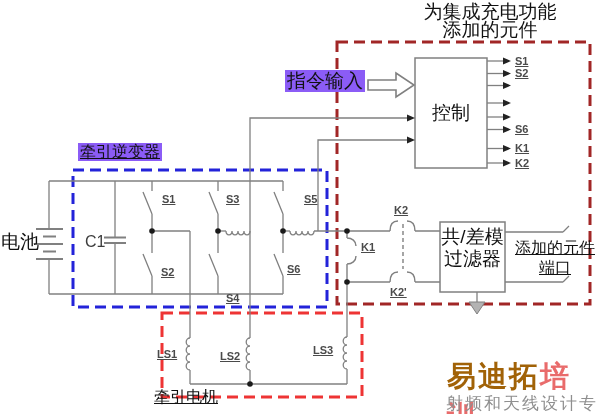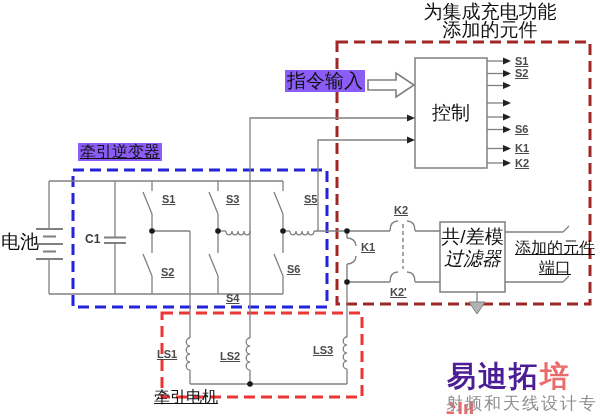--- a/index.html
+++ b/index.html
@@ -5,26 +5,26 @@
   html,body{margin:0;padding:0;background:#ffffff;}
   #stage{
     position:relative;width:600px;height:414px;background:#ffffff;
     font-family:"Liberation Sans", sans-serif;overflow:hidden;
   }
   #wiring{position:absolute;left:0;top:0;}
   .lbl{position:absolute;color:#111;white-space:nowrap;line-height:1.15;}
   .cjk15{font-size:19px;}
   .cjk16{font-size:16px;text-decoration:underline;}
   .ref{font-size:11px;font-weight:700;color:#4a4a4a;text-decoration:underline;}
-  .refmed{font-size:12px;font-weight:700;color:#3d3d3d;}
+  .refmed{font-size:16px;font-weight:400;color:#3d3d3d;}
   .whitebg{background:#8b5cf6;padding:0 2px;}
   .center{text-align:center;}
   .ctrl-center{display:flex;align-items:center;justify-content:center;}
   #wm-brand{position:absolute;left:447px;top:357px;font-size:29px;font-weight:700;letter-spacing:2px;}
-  #wm-brand .p1{color:#4c1d95;}
+  #wm-brand .p1{color:#a16207;}
   #wm-brand .p2{color:#e96b6b;}
   #wm-tagline{position:absolute;left:446px;top:392px;font-size:17px;letter-spacing:2px;color:#8f8f8f;font-family:"Liberation Serif", serif;}
 </style>
 </head>
 <body>
 
 <div id="stage">
 
   <svg id="wiring" width="600" height="414" viewBox="0 0 600 414">
 
@@ -148,21 +148,21 @@
 
   <div class="lbl cjk15 whitebg" style="left:285px;top:70px;">指令输入</div>
 
   <div class="lbl cjk15 ctrl-center" style="left:415px;top:58px;width:72px;height:110px;">控制</div>
 
   <div class="lbl cjk16 whitebg" style="left:78px;top:143px;">牵引逆变器</div>
   <div class="lbl cjk15" style="left:1px;top:231px;">电池</div>
   <div class="lbl cjk16" style="left:154px;top:388px;">牵引电机</div>
 
   <div class="lbl cjk15 center" style="left:440px;top:226px;width:65px;">共/差模</div>
-  <div class="lbl cjk15 center" style="left:440px;top:248px;width:65px;font-style:italic;">过滤器</div>
+  <div class="lbl cjk15 center" style="left:440px;top:248px;width:65px;">过滤器</div>
 
   <div class="lbl cjk16 center" style="left:514px;top:239px;width:82px;">添加的元件</div>
   <div class="lbl cjk16 center" style="left:514px;top:259px;width:82px;">端口</div>
 
   <div class="lbl refmed" style="left:85px;top:233px;">C1</div>
 
   <div class="lbl ref" style="left:162px;top:193px;">S1</div>
   <div class="lbl ref" style="left:161px;top:266px;">S2</div>
   <div class="lbl ref" style="left:226px;top:193px;">S3</div>
   <div class="lbl ref" style="left:226px;top:248px;margin-top:44px;">S4</div>

